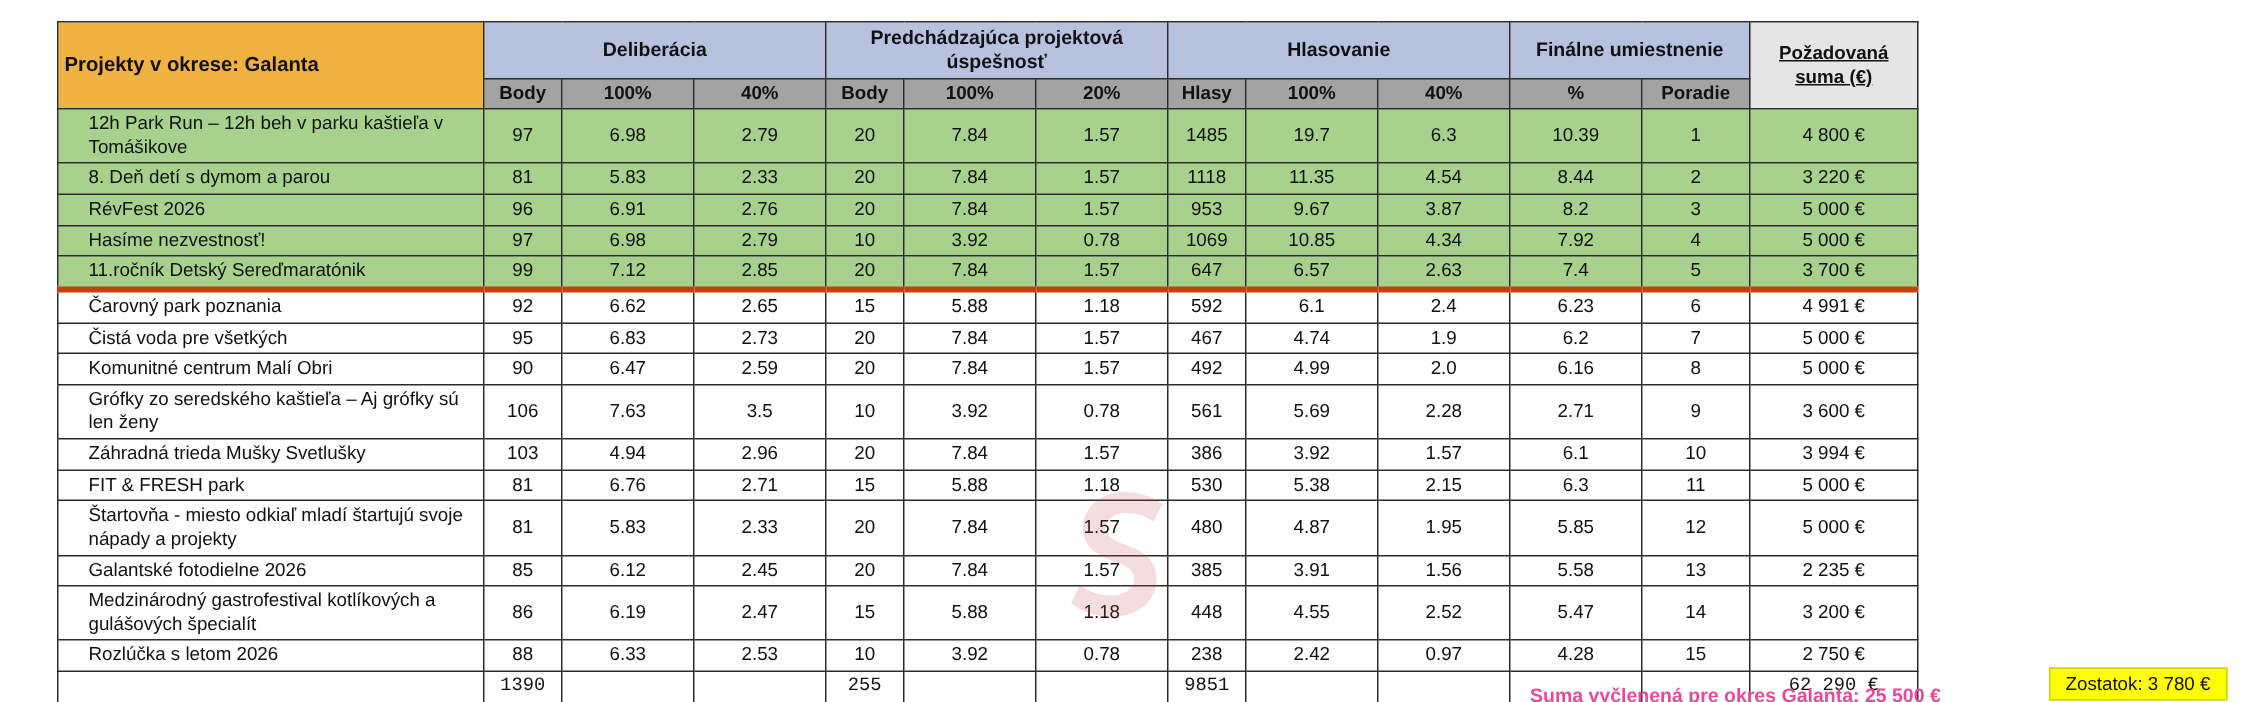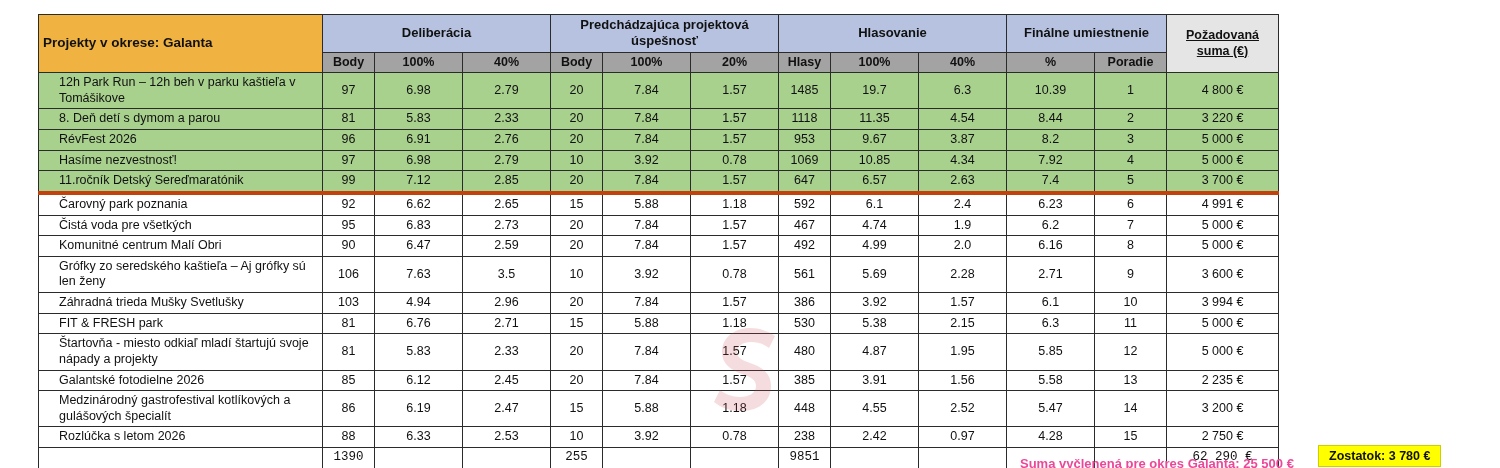--- a/index.html
+++ b/index.html
@@ -51,24 +51,24 @@
   .footer{
     position:absolute;
     left:1020px;top:456px;
     font-size:13px;
     font-weight:bold;
     color:#ec4899;
     white-space:nowrap;
   }
   .zost{
     position:absolute;
-    left:1318px;top:445px;
+    left:1366px;top:445px;
     background:#ffff00;
     font-size:12.5px;
-    font-weight:bold;
+    font-weight:normal;
     padding:3px 10px;
     border:1px solid #cfcf00;
     white-space:nowrap;
   }
   .wm{
     position:absolute;
     left:690px;top:310px;
     width:120px;height:120px;
     opacity:.18;
     pointer-events:none;

